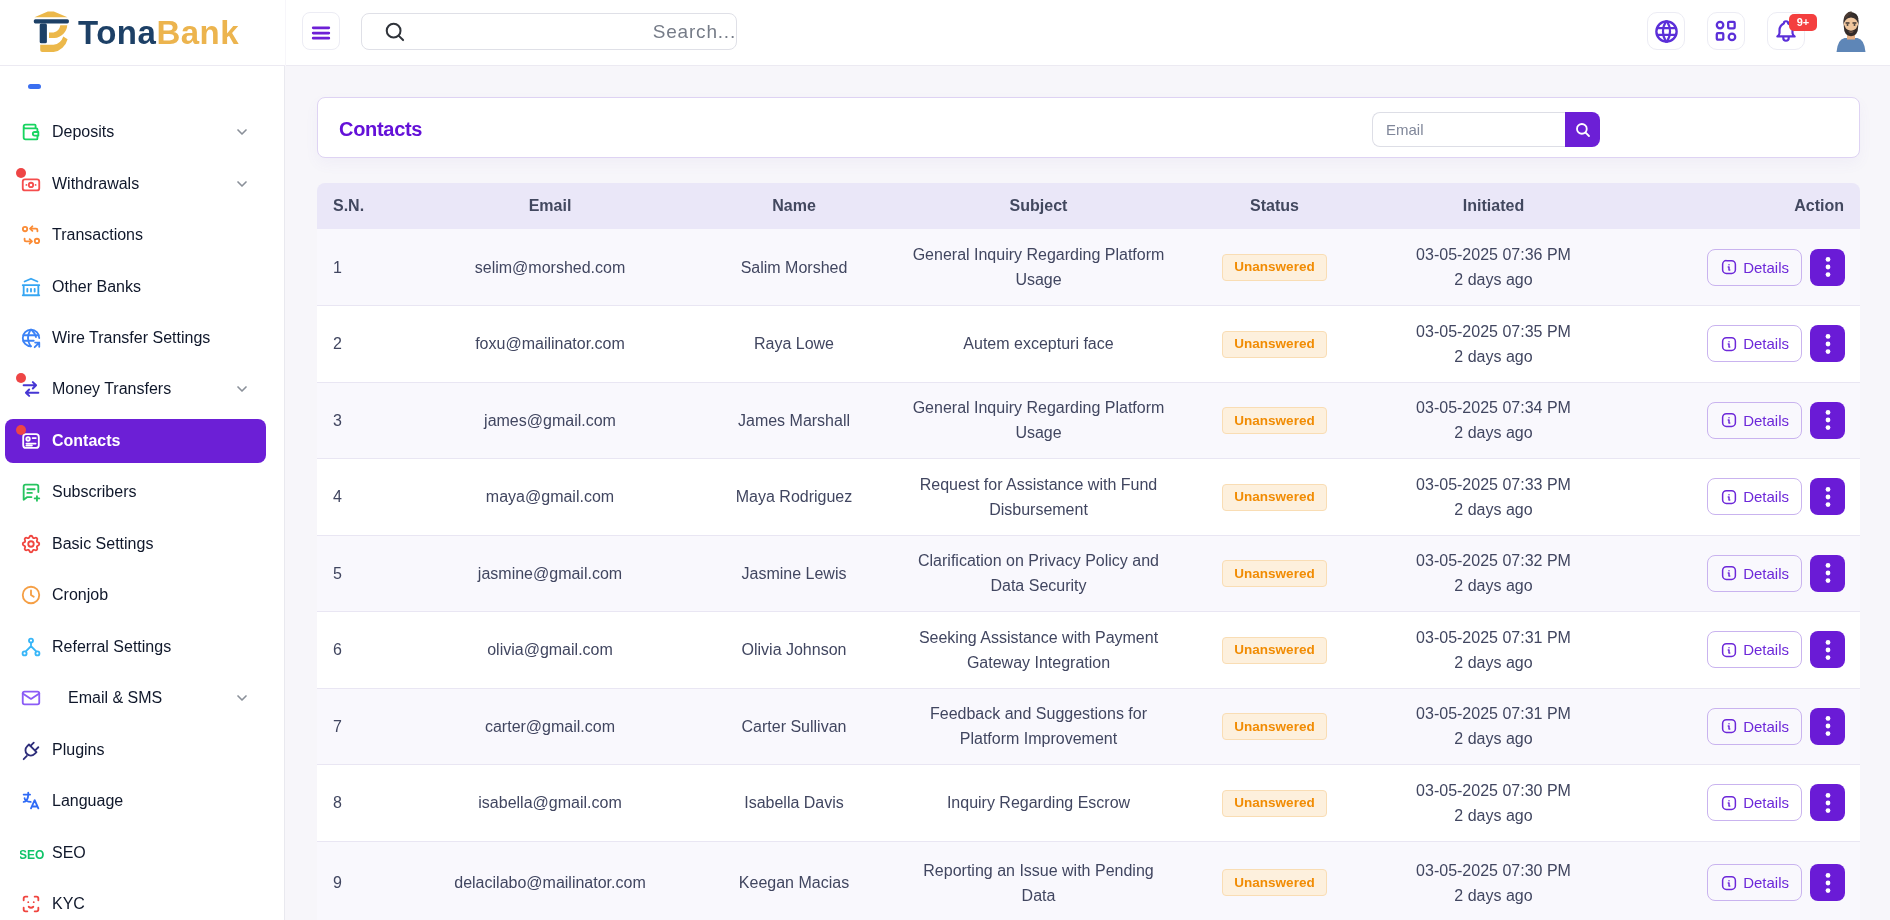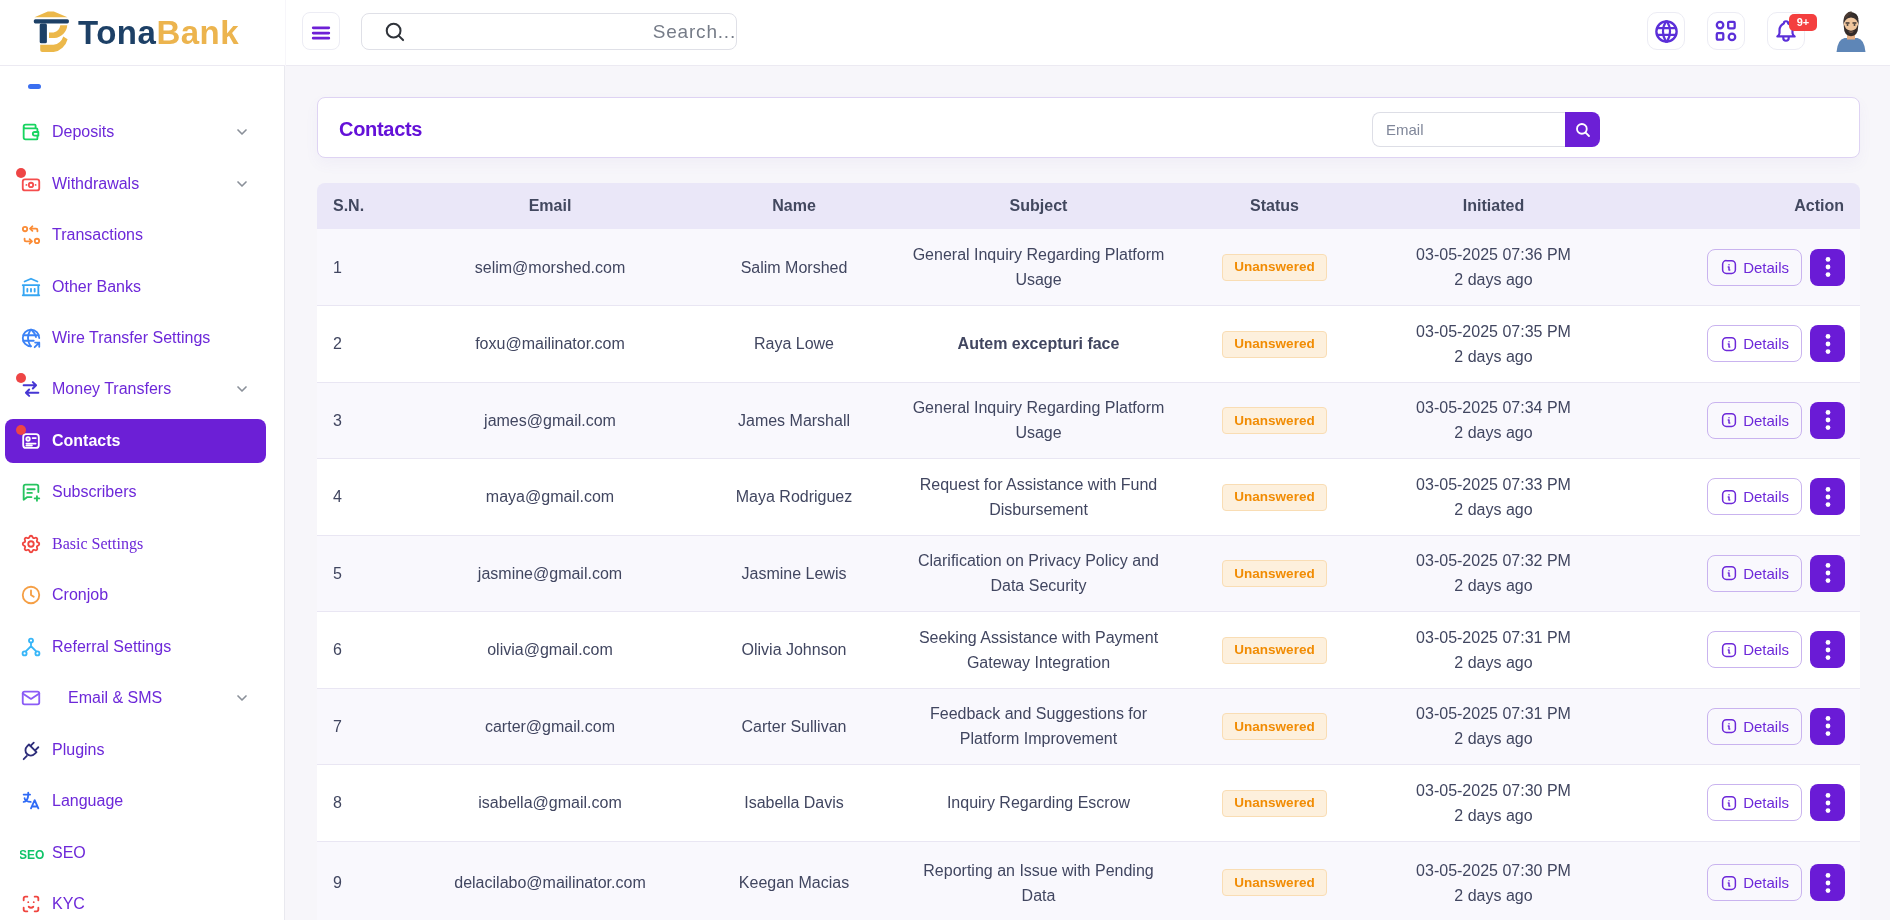--- a/index.html
+++ b/index.html
@@ -5,21 +5,21 @@
 *{margin:0;padding:0;box-sizing:border-box;}
 html,body{width:1890px;height:920px;overflow:hidden;font-family:"Liberation Sans",sans-serif;background:#f7f6fa;}
 .sidebar{position:fixed;left:0;top:0;width:285px;height:920px;background:#fff;border-right:1px solid #e9e9ef;z-index:5;}
 .logo{position:absolute;left:0;top:0;width:285px;height:66px;border-bottom:1px solid #eceaf2;background:#fff;}
 .logo svg{position:absolute;left:28px;top:7px;}
 .logoword{position:absolute;left:78px;top:14px;font-size:33px;font-weight:bold;letter-spacing:0.5px;}
 .logoword .t1{color:#1d4066;}
 .logoword .t2{color:#ecb44e;}
 .navitem{position:absolute;left:5px;width:261px;height:44px;display:flex;align-items:center;}
 .navitem .ic{width:22px;height:22px;margin-left:15px;flex:none;position:relative;}
-.navitem .lb{margin-left:10px;font-size:16px;color:#6d28d9;}
+.navitem .lb{margin-left:10px;font-size:16px;color:#0f172a;}
 .navitem .ch{position:absolute;right:16px;top:50%;margin-top:-8px;}
 .navitem.active{background:#6c1fd6;border-radius:8px;}
 .navitem.active .lb{color:#fff;font-weight:bold;}
 .reddot{position:absolute;left:-4px;top:-5px;width:10px;height:10px;border-radius:50%;background:#ee4545;}
 .topbar{position:fixed;left:286px;top:0;right:0;height:66px;background:#fff;border-bottom:1px solid #eceaf2;}
 .iconbtn{position:absolute;top:12px;width:38px;height:38px;border:1px solid #ececf4;border-radius:10px;background:#fff;display:flex;align-items:center;justify-content:center;}
 .searchbox{position:absolute;left:75px;top:13px;width:376px;height:37px;border:1px solid #dfe0e7;border-radius:8px;background:#fff;display:flex;align-items:center;justify-content:space-between;}
 .searchbox .ph{color:#767c88;font-size:19px;letter-spacing:0.8px;margin-left:11px;}
 .main{position:absolute;left:286px;top:66px;right:0;bottom:0;}
 .hcard{position:absolute;left:31px;top:31px;width:1543px;height:61px;background:#fff;border:1px solid #ded3f3;border-radius:8px;box-shadow:0 6px 14px rgba(120,90,190,0.05);}
@@ -104,21 +104,21 @@
                     <circle cx="12" cy="20.2" r="2.6"></circle>
                   </svg>
                 </span>
               </span></td>
           </tr>
           <tr>
             <td>2</td>
             <td>foxu@mailinator.com</td>
             <td>Raya Lowe</td>
             <td>
-              <div style="width:260px;margin:10px auto;font-weight:bold;">Autem excepturi face</div>
+              <div style="width:260px;margin:10px auto;">Autem excepturi face</div>
             </td>
             <td><span class="badge">Unanswered</span></td>
             <td>03-05-2025 07:35 PM<br>2 days ago</td>
             <td><span class="actions">
                 <span class="dbtn"><svg width="18" height="18" viewBox="0 0 24 24" fill="none" stroke="#6d28d9" stroke-width="2" stroke-linecap="round" stroke-linejoin="round">
                     <rect x="3.5" y="3.5" width="17" height="17" rx="5"></rect>
                     <path d="M12 9h.01"></path>
                     <path d="M11 12h1v4h1"></path>
                   </svg>Details</span>
                 <span class="ebtn">
@@ -432,21 +432,21 @@
         <span class="lb">Contacts</span>
       </div>
       <div class="navitem" style="top:470px;">
         <span class="ic"><svg width="22" height="22" viewBox="0 0 24 24" fill="none" stroke="#26c45f" stroke-width="2" stroke-linecap="round" stroke-linejoin="round">
             <path d="M8 9h8M8 13h5"></path>
             <path d="M12.5 17.5H8l-4 3V6a2 2 0 0 1 2-2h12a2 2 0 0 1 2 2v6"></path>
             <path d="M16 19h5M18.5 16.5v5"></path>
           </svg></span>
         <span class="lb">Subscribers</span>
       </div>
-      <div class="navitem" style="top:522px;font-family:Liberation Serif, serif;">
+      <div class="navitem" style="top:522px;">
         <span class="ic"><svg width="22" height="22" viewBox="0 0 24 24" fill="none" stroke="#f0453f" stroke-width="2" stroke-linecap="round" stroke-linejoin="round">
             <path d="M10.325 4.317c.426 -1.756 2.924 -1.756 3.35 0a1.724 1.724 0 0 0 2.573 1.066c1.543 -.94 3.31 .826 2.37 2.37a1.724 1.724 0 0 0 1.065 2.572c1.756 .426 1.756 2.924 0 3.35a1.724 1.724 0 0 0 -1.066 2.573c.94 1.543 -.826 3.31 -2.37 2.37a1.724 1.724 0 0 0 -2.572 1.065c-.426 1.756 -2.924 1.756 -3.35 0a1.724 1.724 0 0 0 -2.573 -1.066c-1.543 .94 -3.31 -.826 -2.37 -2.37a1.724 1.724 0 0 0 -1.065 -2.572c-1.756 -.426 -1.756 -2.924 0 -3.35a1.724 1.724 0 0 0 1.066 -2.573c-.94 -1.543 .826 -3.31 2.37 -2.37c1 .608 2.296 .07 2.572 -1.065z"></path>
             <circle cx="12" cy="12" r="3"></circle>
           </svg></span>
         <span class="lb">Basic Settings</span>
       </div>
       <div class="navitem" style="top:573px;">
         <span class="ic"><svg width="22" height="22" viewBox="0 0 24 24" fill="none" stroke="#f59f45" stroke-width="2" stroke-linecap="round" stroke-linejoin="round">
             <circle cx="12" cy="12" r="9"></circle>
             <path d="M12 7v5l3 2"></path>

